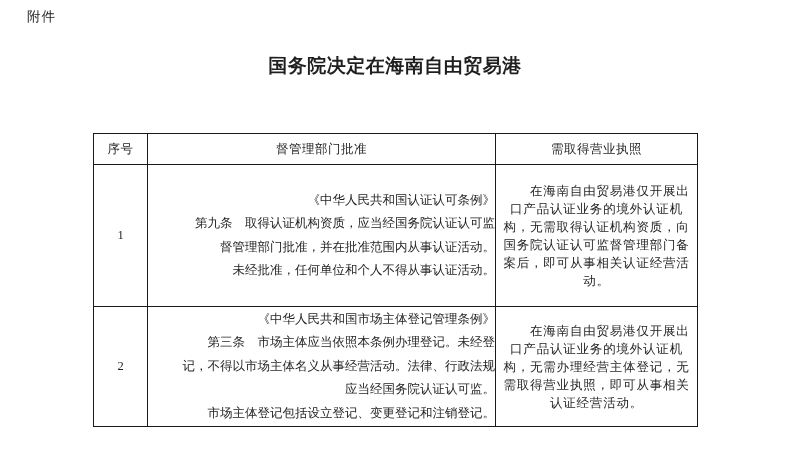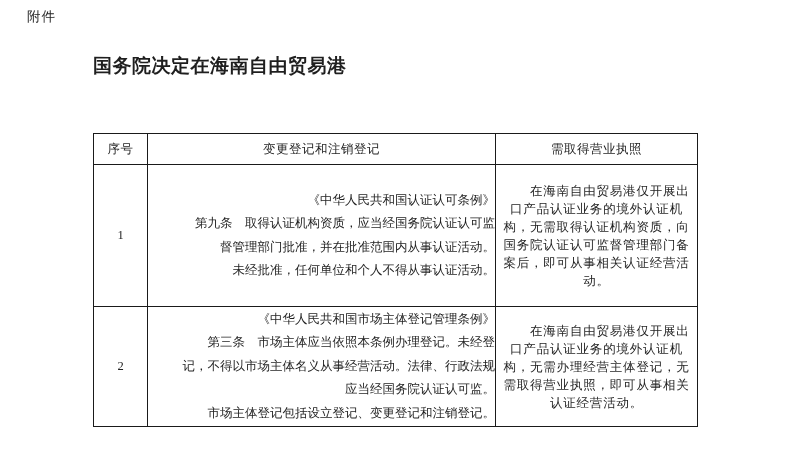--- a/index.html
+++ b/index.html
@@ -19,20 +19,21 @@
   .attachment{
     position:absolute;
     left:27px;top:8px;
     font-size:13.5px;
     letter-spacing:1px;
   }
   .title{
     position:absolute;
     left:93px;top:52px;
     width:604px;
+    text-align:center;
     font-size:19px;
     font-weight:bold;
     line-height:27.5px;
     letter-spacing:0.5px;
   }
   table.doc{
     position:absolute;
     left:93px;top:133px;
     width:604px;
     border-collapse:collapse;
@@ -83,21 +84,21 @@
 
 <table class="doc">
   <colgroup>
     <col class="c1">
       <col class="c2">
       <col class="c3">
   </colgroup>
   <thead>
     <tr class="header-row">
       <th>序号</th>
-      <th>变更登记和注销登记</th>
+      <th>督管理部门批准</th>
       <th>需取得营业执照</th>
     </tr>
   </thead>
   <tbody>
     <tr class="body-row-1">
       <td class="cell-idx">1</td>
       <td class="cell-reg">《中华人民共和国认证认可条例》
 　　第九条　取得认证机构资质，应当经国务院认证认可监
 督管理部门批准，并在批准范围内从事认证活动。
 　　未经批准，任何单位和个人不得从事认证活动。</td>

